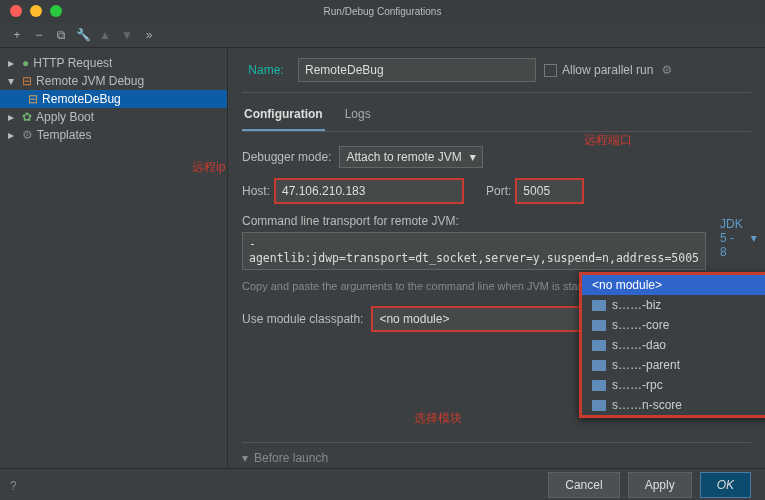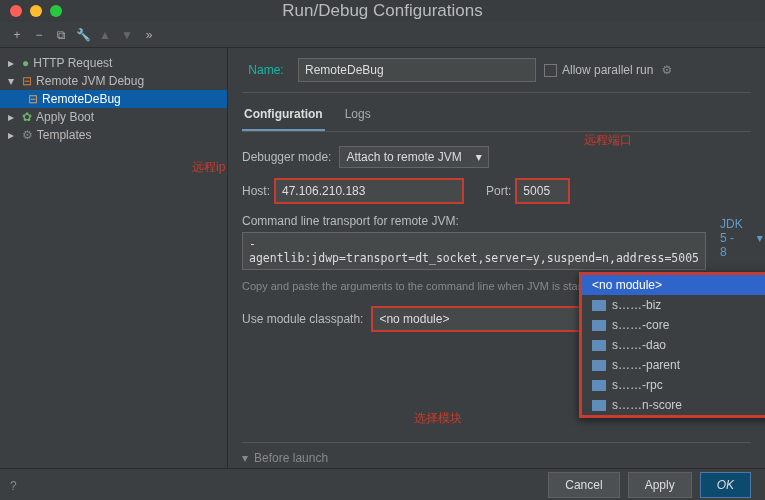--- a/index.html
+++ b/index.html
@@ -1,39 +1,39 @@
 <!DOCTYPE html>
 <html><head>
 <meta charset="utf-8">
 <style>
   * { box-sizing: border-box; margin: 0; padding: 0; }
   body { font-family: -apple-system, "Segoe UI", sans-serif; font-size: 12px; background:#3c3f41; color:#bbb; width:765px; height:500px; overflow:hidden; position:relative; }
   .titlebar { height:22px; background:#3a3d3f; display:flex; align-items:center; position:relative; }
   .traffic { display:flex; gap:8px; padding-left:10px; }
   .dot { width:12px; height:12px; border-radius:50%; }
   .dot.red { background:#ff5f56; } .dot.yellow { background:#ffbd2e; } .dot.green { background:#27c93f; }
-  .title { position:absolute; left:0; right:0; text-align:center; color:#bbb; font-size:17px; }
+  .title { position:absolute; left:0; right:0; text-align:center; color:#bbb; font-size:10px; }
   .toolbar { height:26px; background:#3c3f41; border-bottom:1px solid #2b2b2b; display:flex; align-items:center; gap:8px; padding:0 10px; color:#aaa; }
   .tb-ico { width:14px; display:inline-block; text-align:center; cursor:pointer; }
   .main { display:flex; height:420px; }
   .tree { width:228px; background:#3c3f41; border-right:1px solid #2b2b2b; padding:6px 0; color:#bbb; }
   .tree-item { padding:2px 8px; display:flex; align-items:center; gap:4px; cursor:pointer; }
   .tree-item.sel { background:#0d5ca6; color:#fff; }
   .tree-item .arrow { width:10px; display:inline-block; }
   .content { flex:1; padding:10px 14px; overflow:hidden; position:relative; }
   .row { display:flex; align-items:center; gap:8px; margin-bottom:10px; }
   .lbl { color:#14b8a6; min-width:48px; text-align:center; }
   .input { background:#45494a; border:1px solid #646464; color:#ddd; padding:4px 6px; font-size:12px; }
   .checkbox { display:flex; align-items:center; gap:5px; }
   .chk { width:13px; height:13px; border:1px solid #777; display:inline-block; }
   .divider { height:1px; background:#555; margin:4px 0 10px; }
   .tabs { display:flex; gap:18px; border-bottom:1px solid #555; margin-bottom:14px; }
   .tab { padding:4px 2px 8px; color:#aaa; cursor:pointer; }
   .tab.active { color:#ddd; border-bottom:2px solid #6897bb;font-weight:bold; }
-  .dropdown { background:#45494a; border:1px solid #646464; padding:3px 6px; color:#ddd; display:inline-flex; align-items:center; gap:14px; }
+  .dropdown { background:#45494a; border:1px solid #646464; padding:3px 6px; color:#ddd; display:inline-flex; align-items:center; gap:8px; }
   .redbox { border:2px solid #c93b2e; }
   .hint { color:#888; font-size:11px; margin:6px 0 14px; }
   .popup { position:absolute; left:351px; top:224px; width:396px; background:#3c3f41; border:1px solid #555; box-shadow:0 2px 8px rgba(0,0,0,.6); z-index:10; }
   .popup-row { padding:3px 10px; display:flex; align-items:center; gap:6px; cursor:pointer; color:#ccc; }
   .popup-row.sel { background:#2f65ca; color:#fff; }
   .folder { width:14px; height:11px; background:#5f8cb8; display:inline-block; }
   .bottom-panel { color:#888; }
   .before { display:flex; align-items:center; gap:6px; padding:8px 0; border-top:1px solid #555; border-bottom:1px solid #555; margin-top:110px; }
   .footer { position:absolute; bottom:0; left:0; right:0; height:32px; border-top:1px solid #2b2b2b; display:flex; align-items:center; justify-content:flex-end; gap:8px; padding:0 14px; background:#3c3f41; }
   .btn { background:#4c5052; border:1px solid #5e6060; color:#ddd; padding:5px 16px; cursor:pointer; font-size:12px; }
@@ -116,21 +116,21 @@
           <span>Attach to remote JVM</span>
           <span>▾</span>
         </span>
     </div>
 
     <div class="row" style="gap:4px">
       <span>Host:</span>
       <input class="input redbox" style="width: 190px;" value="47.106.210.183">
       <span style="width:14px"></span>
       <span>Port:</span>
-      <input class="input redbox" style="width: 55px;" value="5005">
+      <input class="input redbox" style="width: 69px;" value="5005">
     </div>
 
     <div class="row" style="align-items:flex-start">
       <div style="flex:1">
         <div>Command line transport for remote JVM:</div>
         <div class="input mono" style="width:100%; margin-top:4px">-agentlib:jdwp=transport=dt_socket,server=y,suspend=n,address=5005</div>
       </div>
       <span class="dropdown" style="color:#5f9bc8; border:none; background:none; margin-top:0"><span>JDK 5 - 8</span> ▾</span>
     </div>
     <div class="hint">Copy and paste the arguments to the command line when JVM is started</div>

